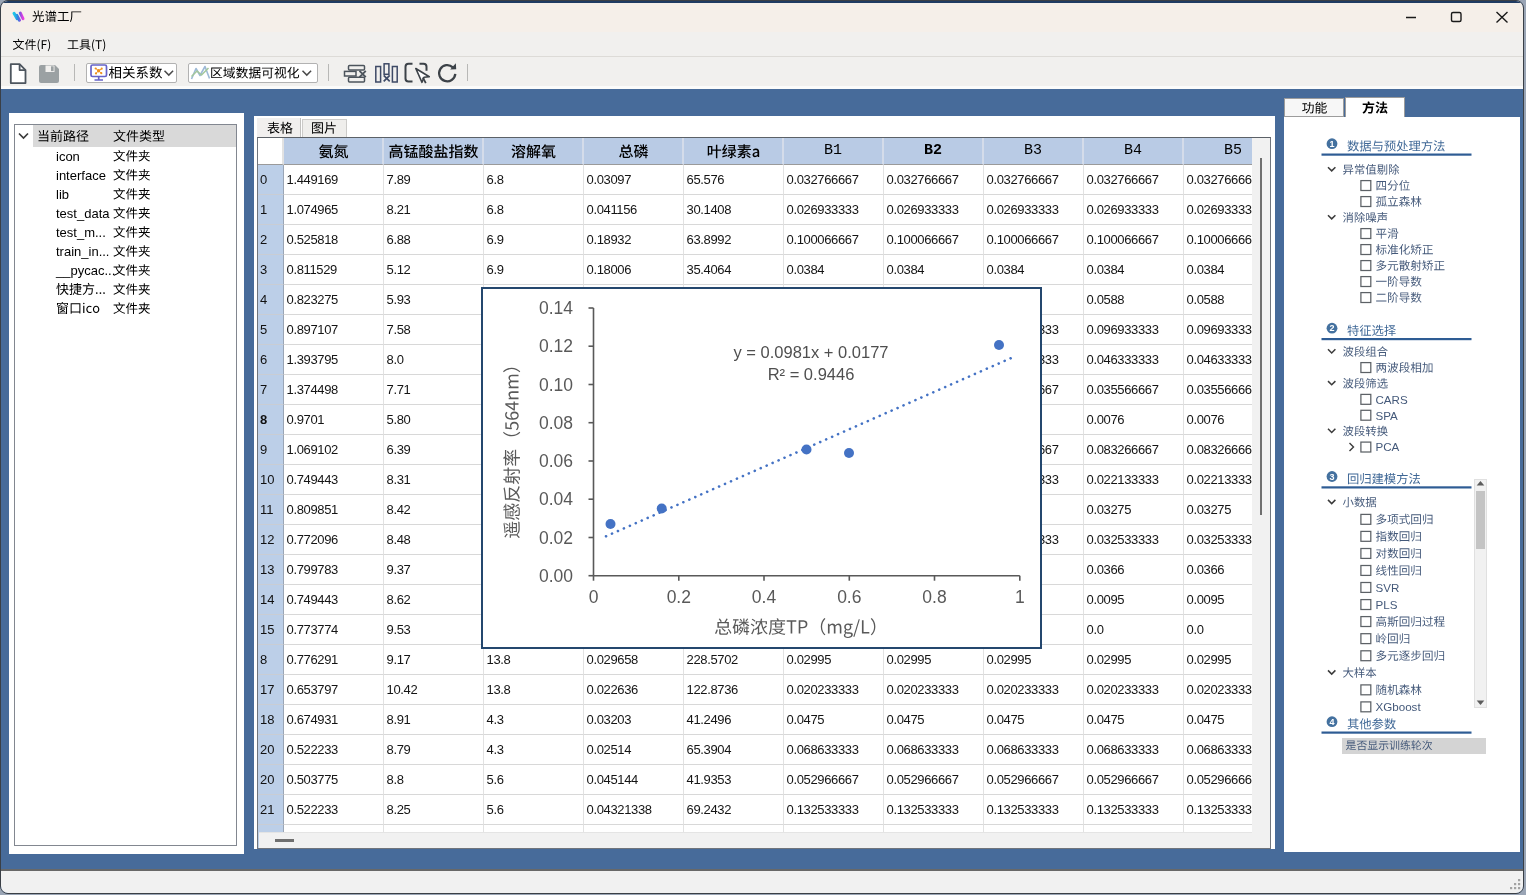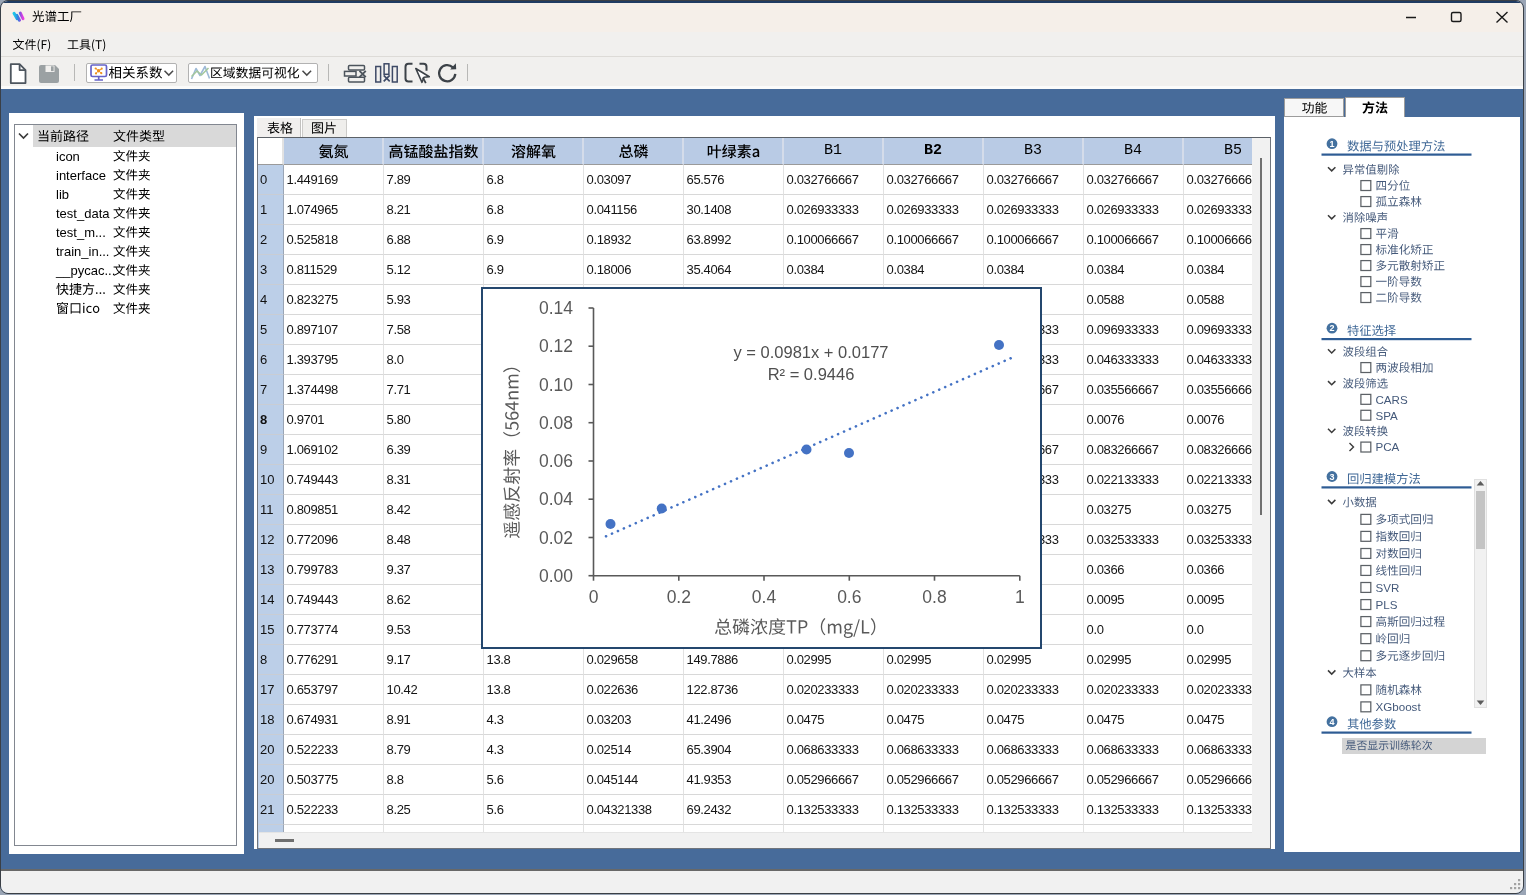--- a/index.html
+++ b/index.html
@@ -237,21 +237,21 @@
         <div class="dc">0.0</div>
         <div class="dc">0.0</div>
         <div class="dc">0.0</div>
         <div class="dc">0.0</div>
         <div class="dc">0.0</div>
         <div class="rh" style="">8</div>
         <div class="dc">0.776291</div>
         <div class="dc">9.17</div>
         <div class="dc">13.8</div>
         <div class="dc">0.029658</div>
-        <div class="dc">149.7886</div>
+        <div class="dc">228.5702</div>
         <div class="dc">0.02995</div>
         <div class="dc">0.02995</div>
         <div class="dc">0.02995</div>
         <div class="dc">0.02995</div>
         <div class="dc">0.02995</div>
         <div class="rh" style="">17</div>
         <div class="dc">0.653797</div>
         <div class="dc">10.42</div>
         <div class="dc">13.8</div>
         <div class="dc">0.022636</div>

